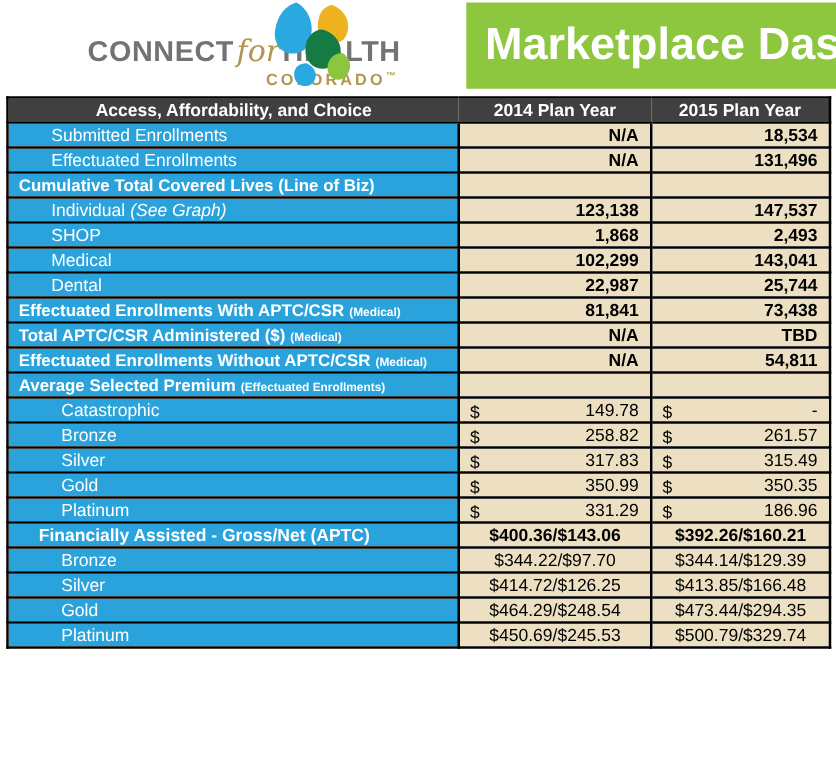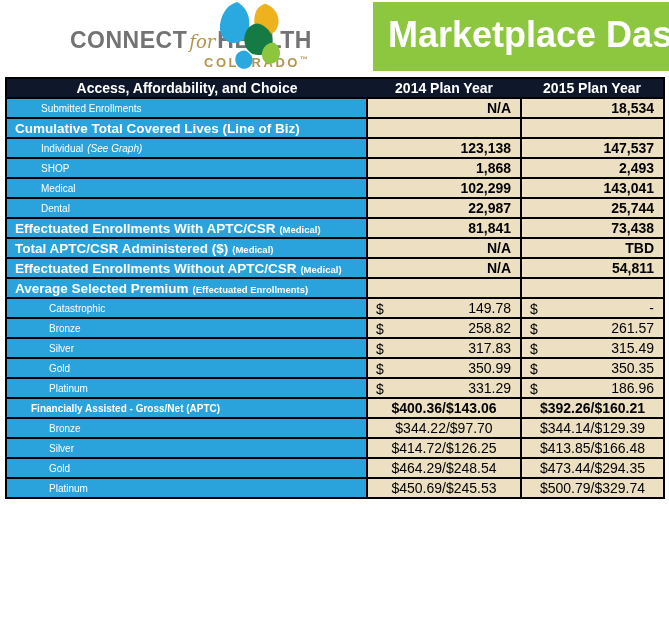--- a/index.html
+++ b/index.html
@@ -6,21 +6,21 @@
   html,body { margin:0; padding:0; }
   body {
     width:669px; height:621px; position:relative; overflow:hidden;
     background:#ffffff; font-family:"Liberation Sans", sans-serif;
   }
 
   
   .logo { position:absolute; left:70px; top:27px; }
   .logo-line1 { display:flex; align-items:baseline; }
   .logo-word { font-size:23px; font-weight:bold; color:#737373; letter-spacing:0.5px; }
-  .logo-for { font-family:"DejaVu Serif", serif; font-style:italic; font-size:18px;
+  .logo-for { font-family:"DejaVu Serif", serif; font-style:italic; font-size:24px;
               color:#B3954F; margin:0 2px; }
   .logo-line2 { text-align:right; color:#B3954F; font-size:13px; font-weight:bold;
                 letter-spacing:2.5px; margin-top:1px; padding-right:4px; }
   .logo-tm { font-size:8px; vertical-align:super; letter-spacing:0; }
   .leaves { position:absolute; left:211px; top:1px; }
 
   
   .title-band {
     position:absolute; left:373px; top:2px; width:296px; height:69px;
     background:#8DC63F; overflow:hidden;
@@ -30,28 +30,28 @@
     font-size:36px; font-weight:bold; color:#ffffff;
   }
 
   
   table.tbl {
     position:absolute; left:5px; top:77px; width:658px;
     border-collapse:collapse; table-layout:fixed;
   }
   .tbl th, .tbl td { height:20px; padding:0; overflow:hidden; white-space:nowrap; }
   .tbl th {
-    background:#0f172a; color:#ffffff; font-size:14px; font-weight:bold;
+    background:#404040; color:#ffffff; font-size:14px; font-weight:bold;
     text-align:center; border-top:2px solid #000; border-bottom:2px solid #000;
   }
   .tbl th:first-child { border-left:2px solid #000; }
   .tbl th:last-child  { border-right:2px solid #000; }
   .tbl td { border:2px solid #000; }
 
-  td.lbl { background:#2AA3DC; color:#ffffff; font-size:10px; padding-left:8px; }
+  td.lbl { background:#2AA3DC; color:#ffffff; font-size:14px; padding-left:8px; }
   tr.r-section td.lbl { font-weight:bold; font-size:13.5px; }
   tr.r-sub  td.lbl { padding-left:34px; }
   tr.r-sub2 td.lbl { padding-left:42px; }
   tr.r-bold1 td.lbl { font-weight:bold; padding-left:24px; }
   .sm { font-size:9.5px; margin-left:4px; }
   .it { font-style:italic; margin-left:4px; }
 
   td.val { background:#EDE0C2; color:#000000; font-size:14px; }
   td.v-num { text-align:right; padding-right:9px; font-weight:bold; }
   td.v-acct { position:relative; text-align:right; padding-right:9px; }
@@ -99,20 +99,25 @@
     <th>Access, Affordability, and Choice</th>
     <th>2014 Plan Year</th>
     <th>2015 Plan Year</th>
   </tr>
 
   <tr class="r-sub">
     <td class="lbl"><span>Submitted Enrollments</span></td>
     <td class="val v-num">N/A</td>
     <td class="val v-num">18,534</td>
   </tr>
+  <tr class="r-sub">
+    <td class="lbl"><span>Effectuated Enrollments</span></td>
+    <td class="val v-num">N/A</td>
+    <td class="val v-num">131,496</td>
+  </tr>
   <tr class="r-section">
     <td class="lbl"><span>Cumulative Total Covered Lives (Line of Biz)</span></td>
     <td class="val"></td>
     <td class="val"></td>
   </tr>
   <tr class="r-sub">
     <td class="lbl"><span>Individual</span><span class="it">(See Graph)</span></td>
     <td class="val v-num">123,138</td>
     <td class="val v-num">147,537</td>
   </tr>

